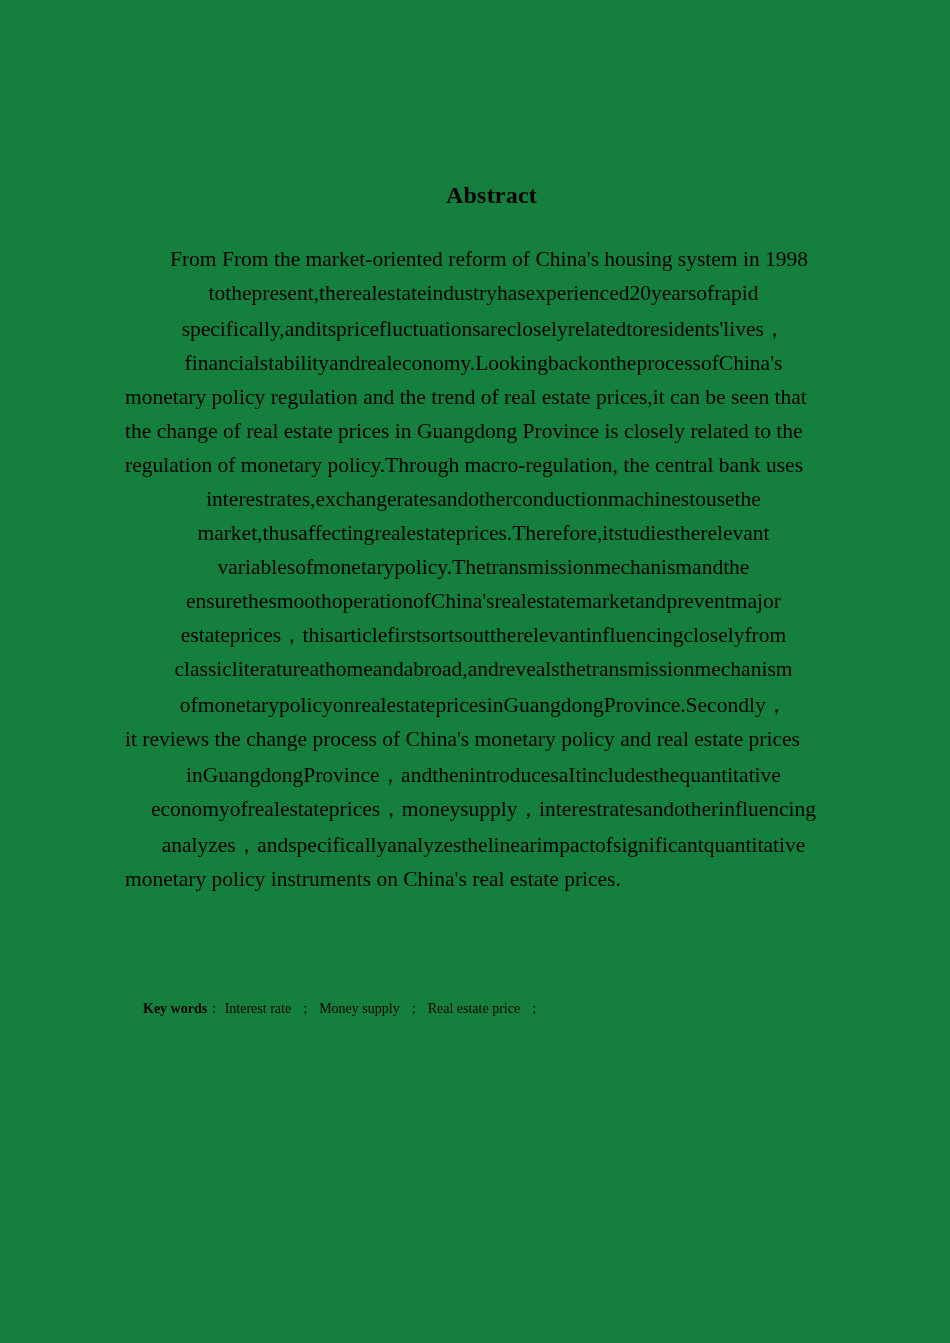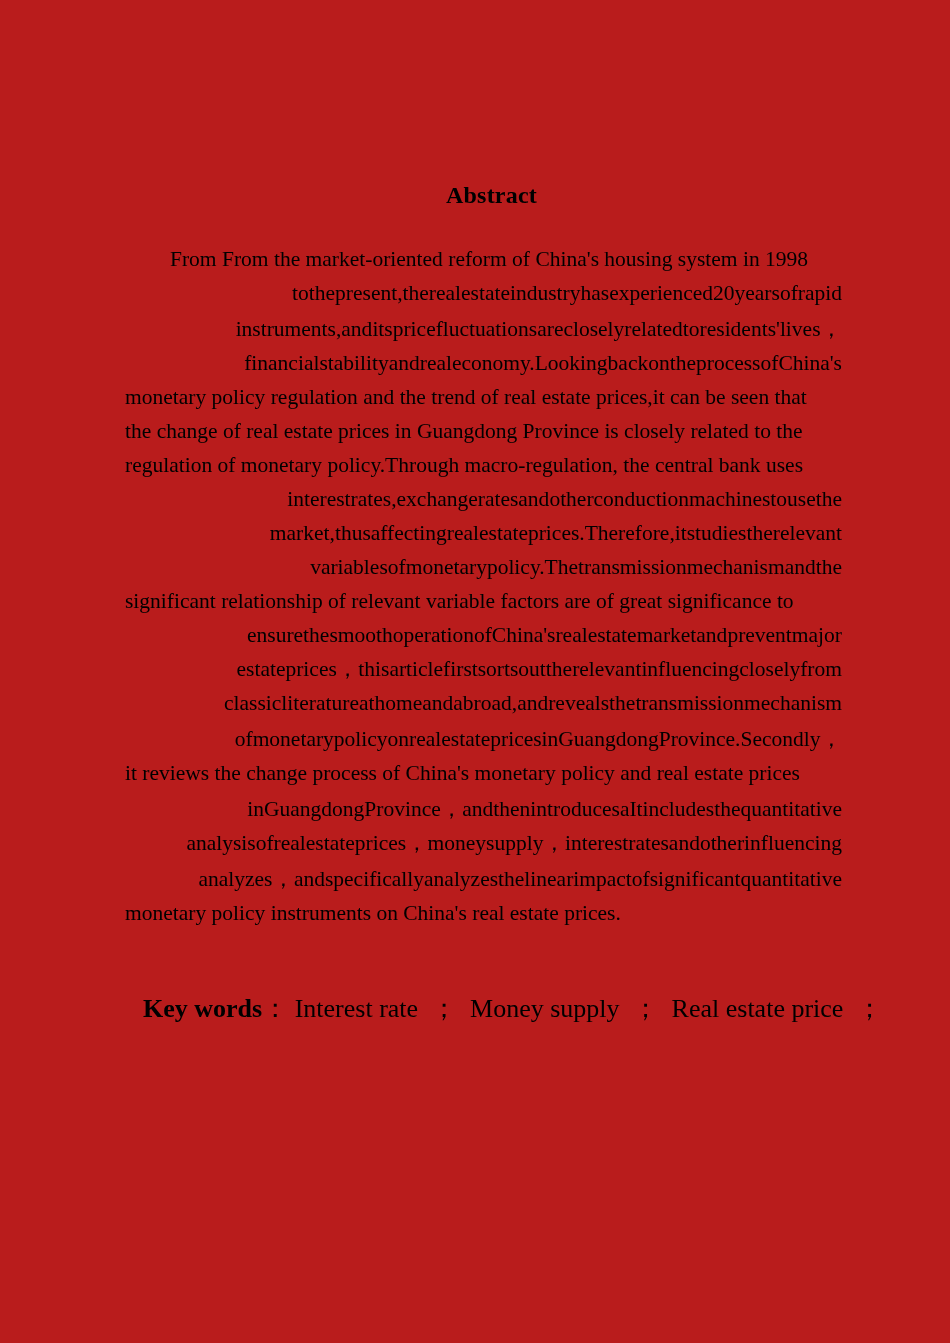--- a/index.html
+++ b/index.html
@@ -8,21 +8,21 @@
     background: #ffffff;
   }
   body {
     font-family: "Liberation Serif", "DejaVu Serif", serif;
     color: #000000;
   }
   .page {
     position: relative;
     width: 950px;
     height: 1343px;
-    background: #b91c1c;
+    background: #15803d;
     overflow: hidden;
     box-sizing: border-box;
   }
 
   
   .abstract-heading {
     position: absolute;
     top: 180px;
     left: 133px;
     width: 717px;
@@ -45,21 +45,21 @@
   
   .ln {
     display: block;
     height: 34px;
     line-height: 34px;
     white-space: nowrap;
   }
   
   .ln.just {
     display: flex;
-    justify-content: flex-end;
+    justify-content: center;
   }
   .ln.just > span {
     white-space: pre;
   }
   
   .ln.tall {
     height: 36px;
     line-height: 38px;
   }
   .ln.flush {
@@ -69,21 +69,21 @@
     display: inline-block;
     width: 45px;
   }
 
   
   .keywords {
     position: absolute;
     top: 992px;
     left: 133px;
     width: 717px;
-    font-size: 26px;
+    font-size: 14px;
     line-height: 33px;
   }
   .keywords .kw-line {
     display: block;
     white-space: pre;
   }
   .kw-label {
     font-weight: bold;
     padding-left: 10px;
   }
@@ -105,21 +105,21 @@
         <span>estate</span>
         <span>industry</span>
         <span>has</span>
         <span>experienced</span>
         <span>20</span>
         <span>years</span>
         <span>of</span>
         <span>rapid</span>
       </span>
       <span class="ln just tall">
-        <span>instruments,and</span>
+        <span>specifically,and</span>
         <span>its</span>
         <span>price</span>
         <span>fluctuations</span>
         <span>are</span>
         <span>closely</span>
         <span>related</span>
         <span>to</span>
         <span>residents'</span>
         <span>lives，</span>
       </span>
@@ -164,21 +164,20 @@
       <span class="ln just">
         <span>variables</span>
         <span>of</span>
         <span>monetary</span>
         <span>policy.The</span>
         <span>transmission</span>
         <span>mechanism</span>
         <span>and</span>
         <span>the</span>
       </span>
-      <span class="ln flush"><span>significant relationship of relevant variable factors are of great significance to</span></span>
       <span class="ln just">
         <span>ensure</span>
         <span>the</span>
         <span>smooth</span>
         <span>operation</span>
         <span>of</span>
         <span>China's</span>
         <span>real</span>
         <span>estate</span>
         <span>market</span>
@@ -232,21 +231,21 @@
         <span>and</span>
         <span>then</span>
         <span>introduces</span>
         <span>a</span>
         <span>It</span>
         <span>includes</span>
         <span>the</span>
         <span>quantitative</span>
       </span>
       <span class="ln just">
-        <span>analysis</span>
+        <span>economy</span>
         <span>of</span>
         <span>real</span>
         <span>estate</span>
         <span>prices，money</span>
         <span>supply，</span>
         <span>interest</span>
         <span>rates</span>
         <span>and</span>
         <span>other</span>
         <span>influencing</span>

